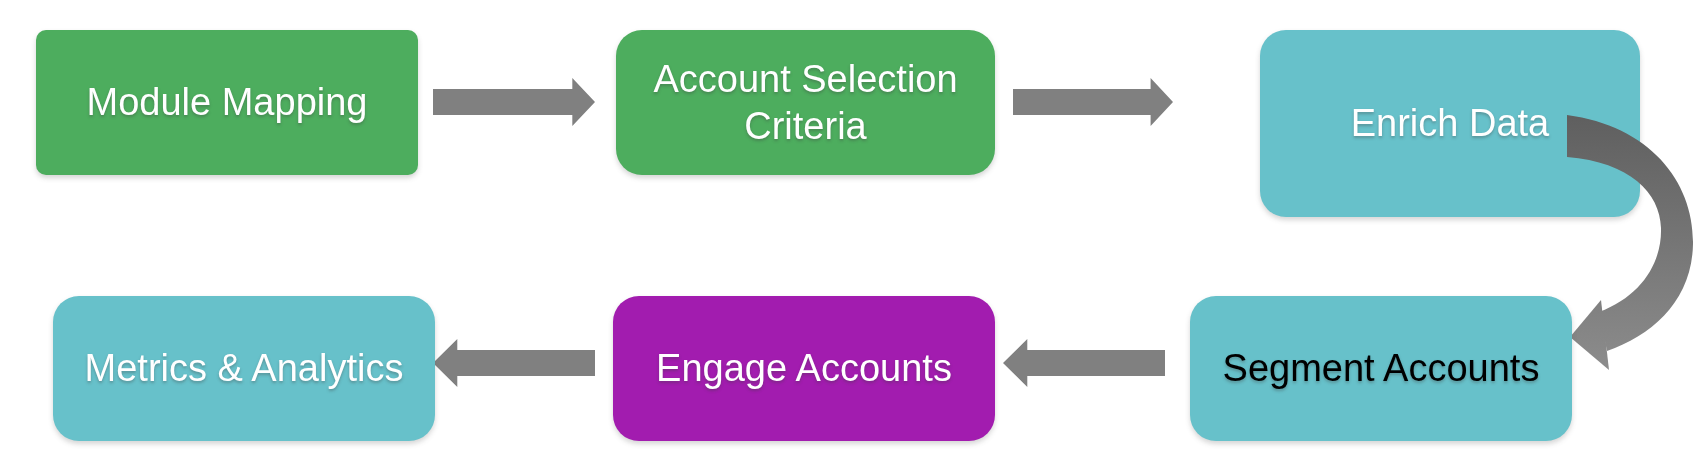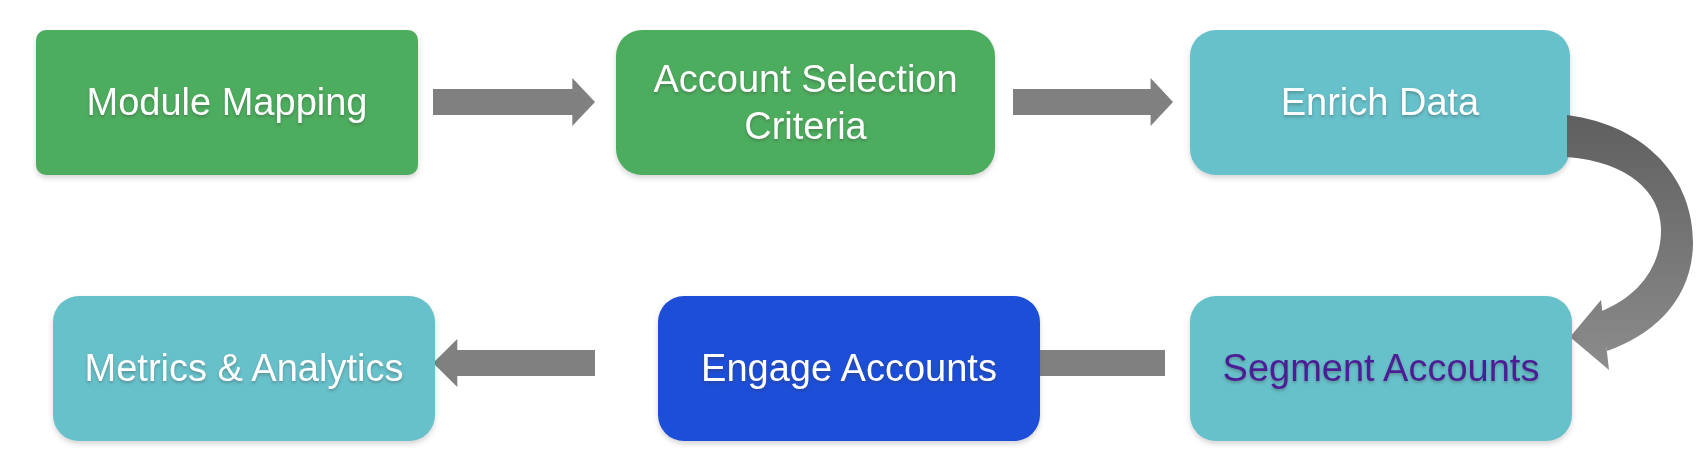--- a/index.html
+++ b/index.html
@@ -19,21 +19,21 @@
     font-size:38px;
     line-height:1.22;
     padding:0 24px;
     box-sizing:border-box;
     box-shadow:0 3px 5px rgba(90,90,90,0.25);
     text-shadow:0 2px 3px rgba(60,60,60,0.35);
   }
   
   .n0{left:36px;  top:30px;  width:382px; height:145px;}
   .n1{left:616px; top:30px;  width:379px; height:145px;}
-  .n2{left:1190px;top:30px;  width:380px; height:145px;}
+  .n2{left:1260px;top:30px;  width:380px; height:187px;}
   .n3{left:1190px;top:296px; width:382px; height:145px;}
   .n4{left:613px; top:296px; width:382px; height:145px;}
   .n5{left:36px;  top:296px; width:382px; height:145px;}
 
   .block-arrow{
     position:absolute;
     background:var(--arrow-color,#808080);
     filter:drop-shadow(0 2px 2px rgba(0,0,0,0.25));
   }
   .arrow-right{
@@ -80,27 +80,27 @@
     <path fill="url(#curveGrad)" d="M 1567 115
              C 1650 126, 1694 182, 1693 244
              C 1692 300, 1653 335, 1607 351
              L 1599 312
              C 1642 296, 1662 262, 1661 228
              C 1660 193, 1630 162, 1567 157
              Z"></path>
     <path fill="url(#curveGrad)" d="M 1570 337 L 1601 300 L 1609 370 Z"></path>
   </svg>
 
-  <div class="node n3" style="background: rgb(103, 193, 202); color: #4c1d95;">
+  <div class="node n3" style="background: rgb(103, 193, 202); color: #000000;">
     <span>Segment Accounts</span>
   </div>
 
   <div class="block-arrow arrow-left a3"></div>
 
-  <div class="node n4" style="background: #1d4ed8; color: rgb(255, 255, 255); margin-left: 45px;">
+  <div class="node n4" style="background: #a21caf; color: rgb(255, 255, 255);">
     <span>Engage Accounts</span>
   </div>
 
   <div class="block-arrow arrow-left a4"></div>
 
   <div class="node n5" style="background: rgb(103, 193, 202); color: rgb(255, 255, 255); margin-left: 17px;">
     <span>Metrics &amp; Analytics</span>
   </div>
 
 </div>

